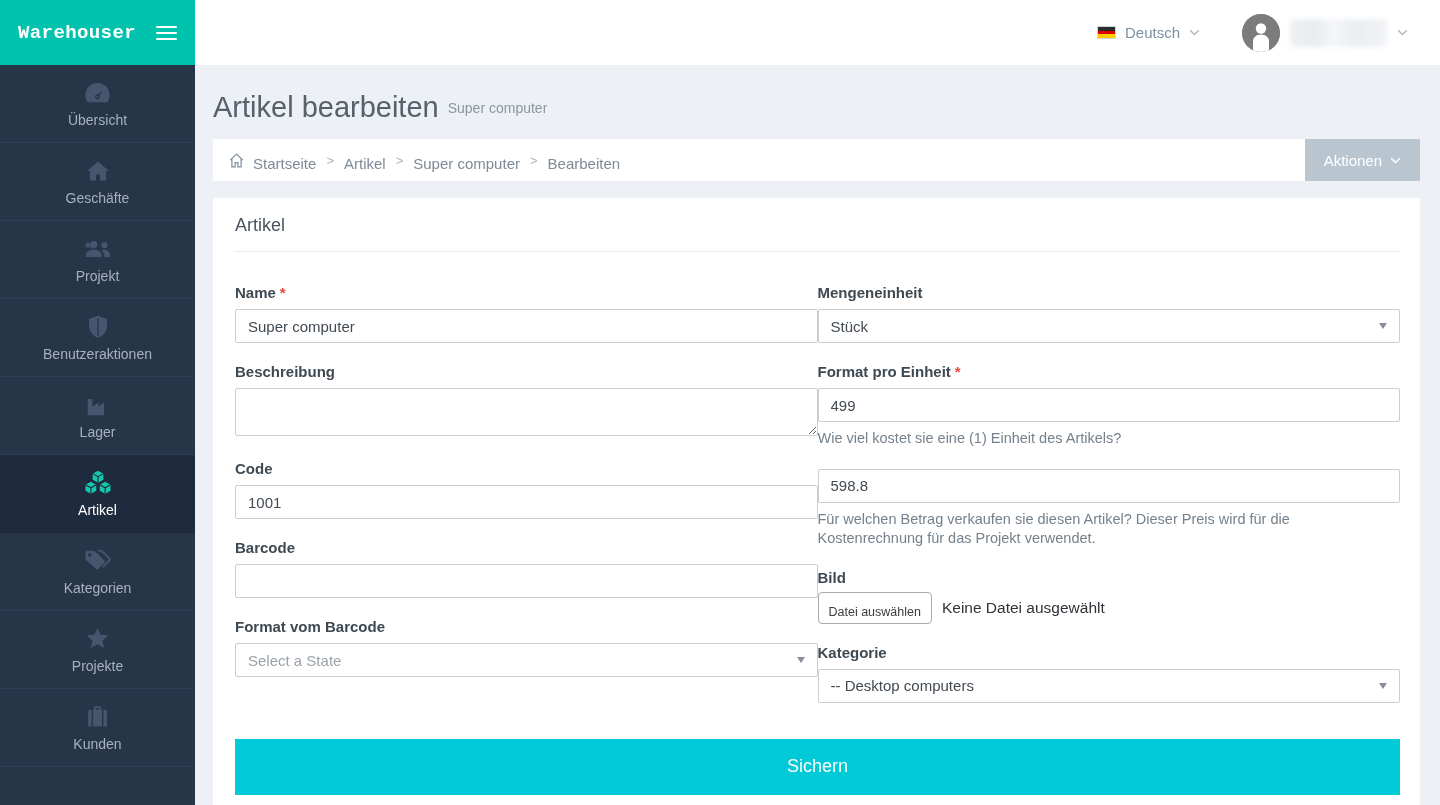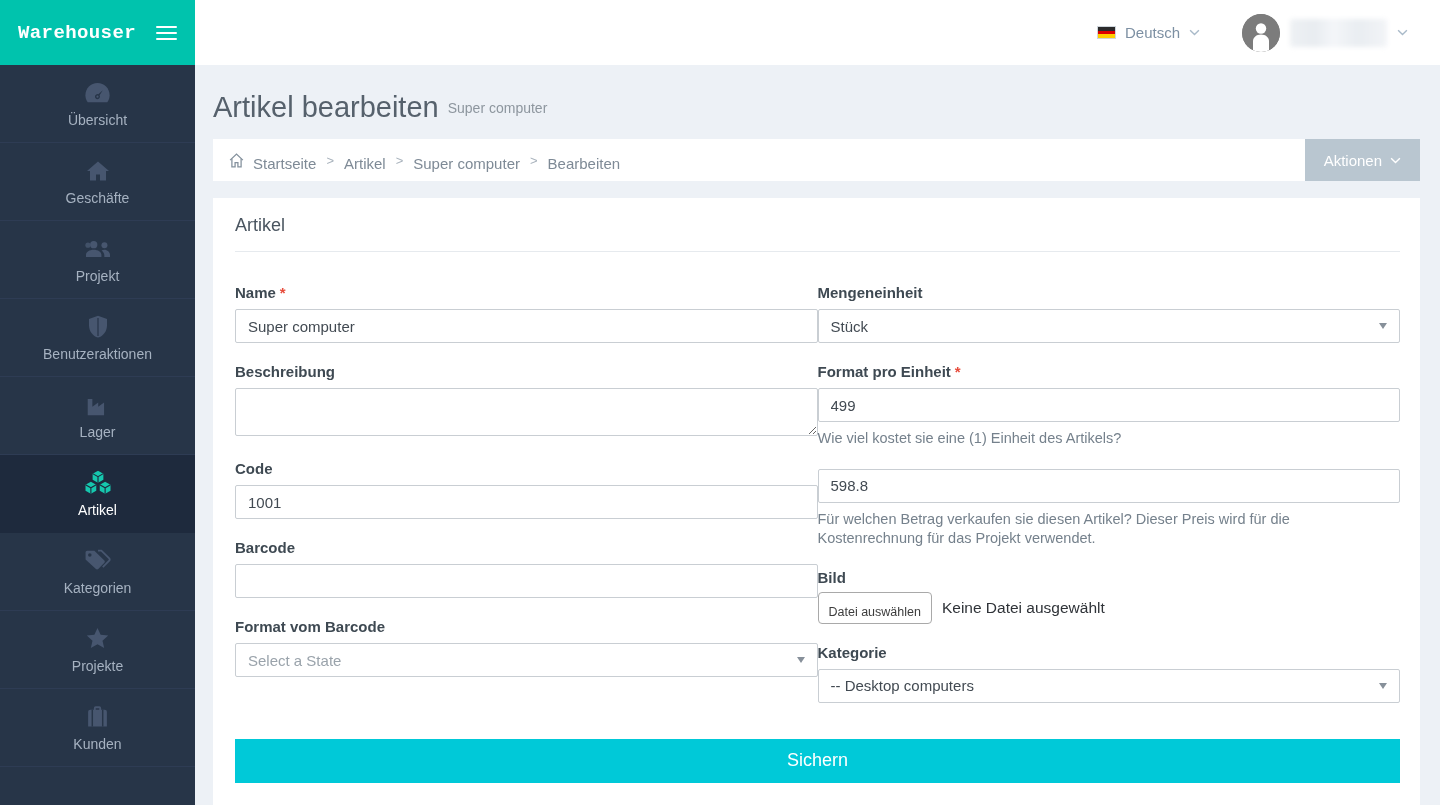--- a/index.html
+++ b/index.html
@@ -63,21 +63,21 @@
   .selectbox .ph { color:#9aa3ab; }
   .caret { width:0; height:0; border-left:4.5px solid transparent; border-right:4.5px solid transparent; border-top:6px solid #87909a; }
   .help { font-size:14.5px; color:#75818c; margin-top:7px; line-height:1.35; max-width:545px; }
 
   .file-row { display:flex; align-items:center; }
   .file-btn { font-size:12.5px; color:#3c3c3c; background:#fff; border:1px solid #a9a9a9; border-radius:4px;
       padding:12px 10px 4px; font-family:inherit; cursor:pointer; }
   .file-status { font-size:15.5px; color:#2f3338; margin-left:10px;text-align:center; }
   .field-bild > label { margin-bottom:6px; }
 
-  .save-btn { display:block; width:100%; height:44px; background:#00c9d8; border:none; color:#fff; font-size:18px;
+  .save-btn { display:block; width:100%; height:56px; background:#00c9d8; border:none; color:#fff; font-size:18px;
       font-family:inherit; cursor:pointer; margin-top:16px; }
 
   svg { display:block; }
 </style>
 </head>
 <body>
 
 <aside class="sidebar">
   <div class="logo">
     <span class="logo-text">Warehouser</span>

